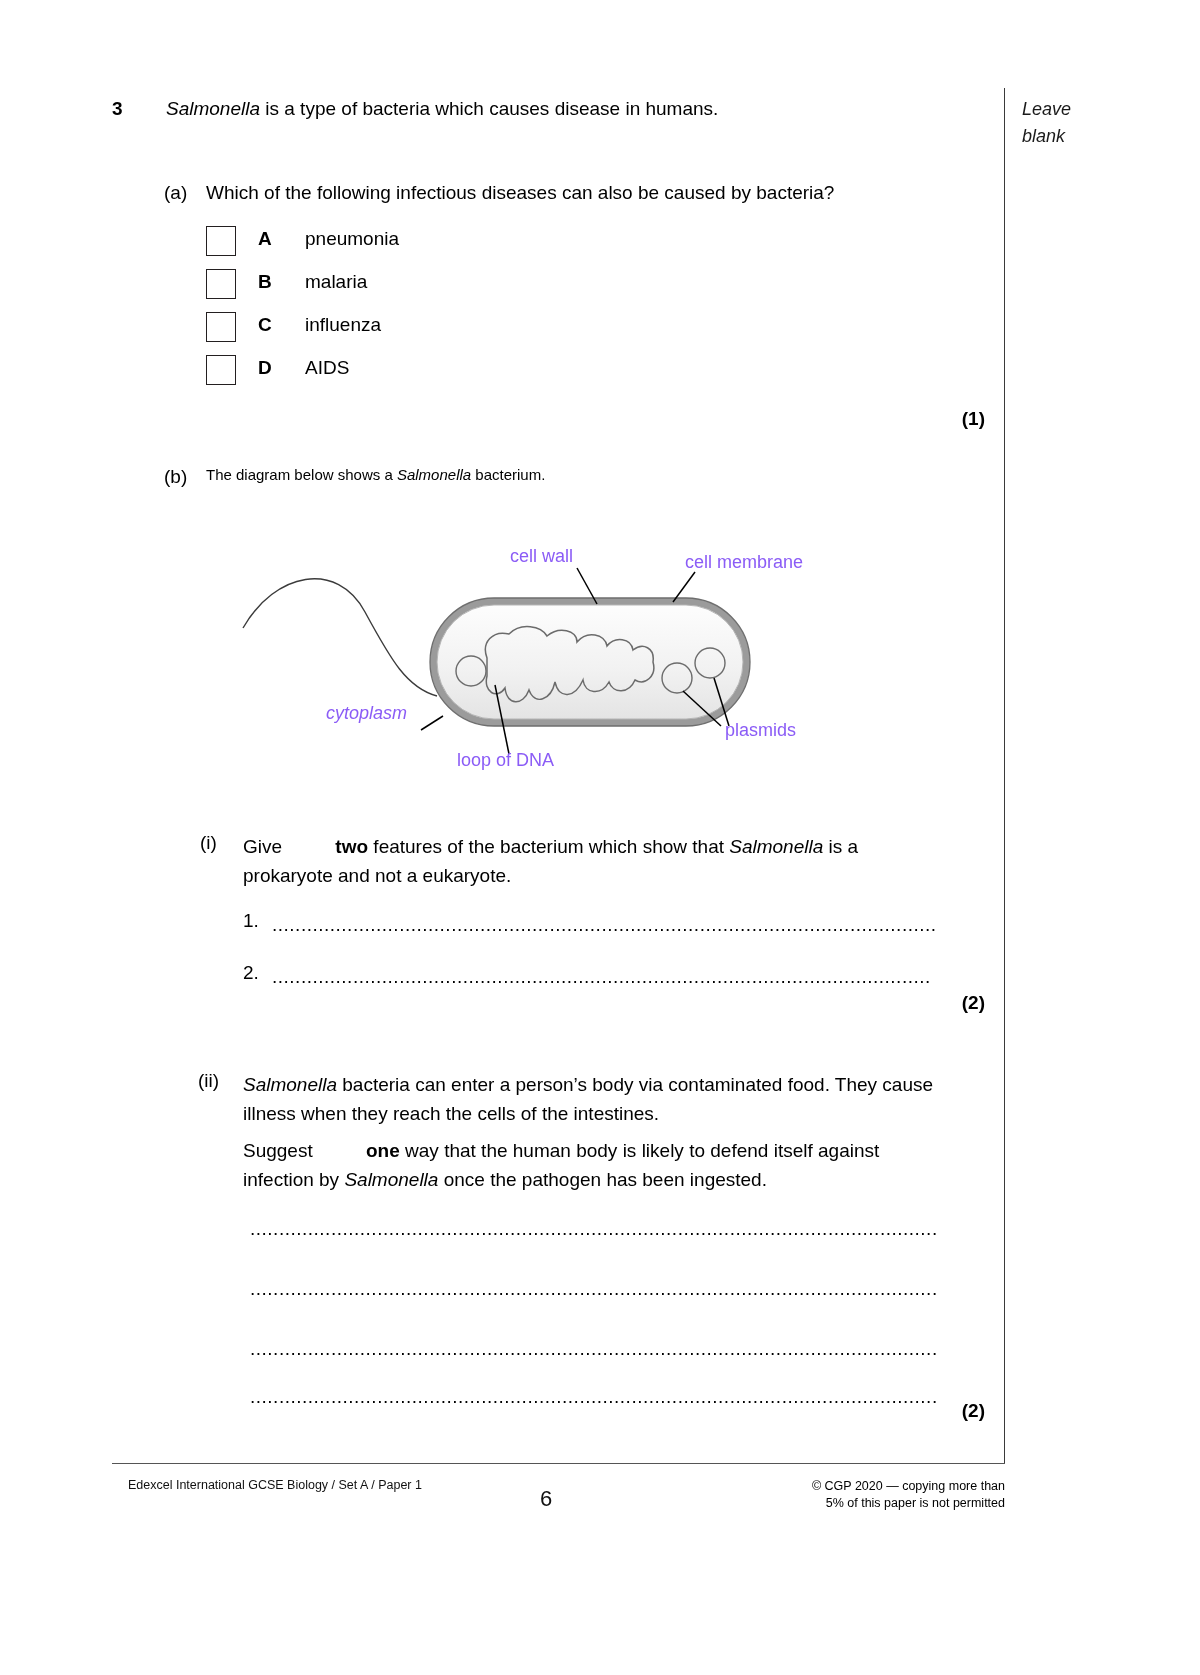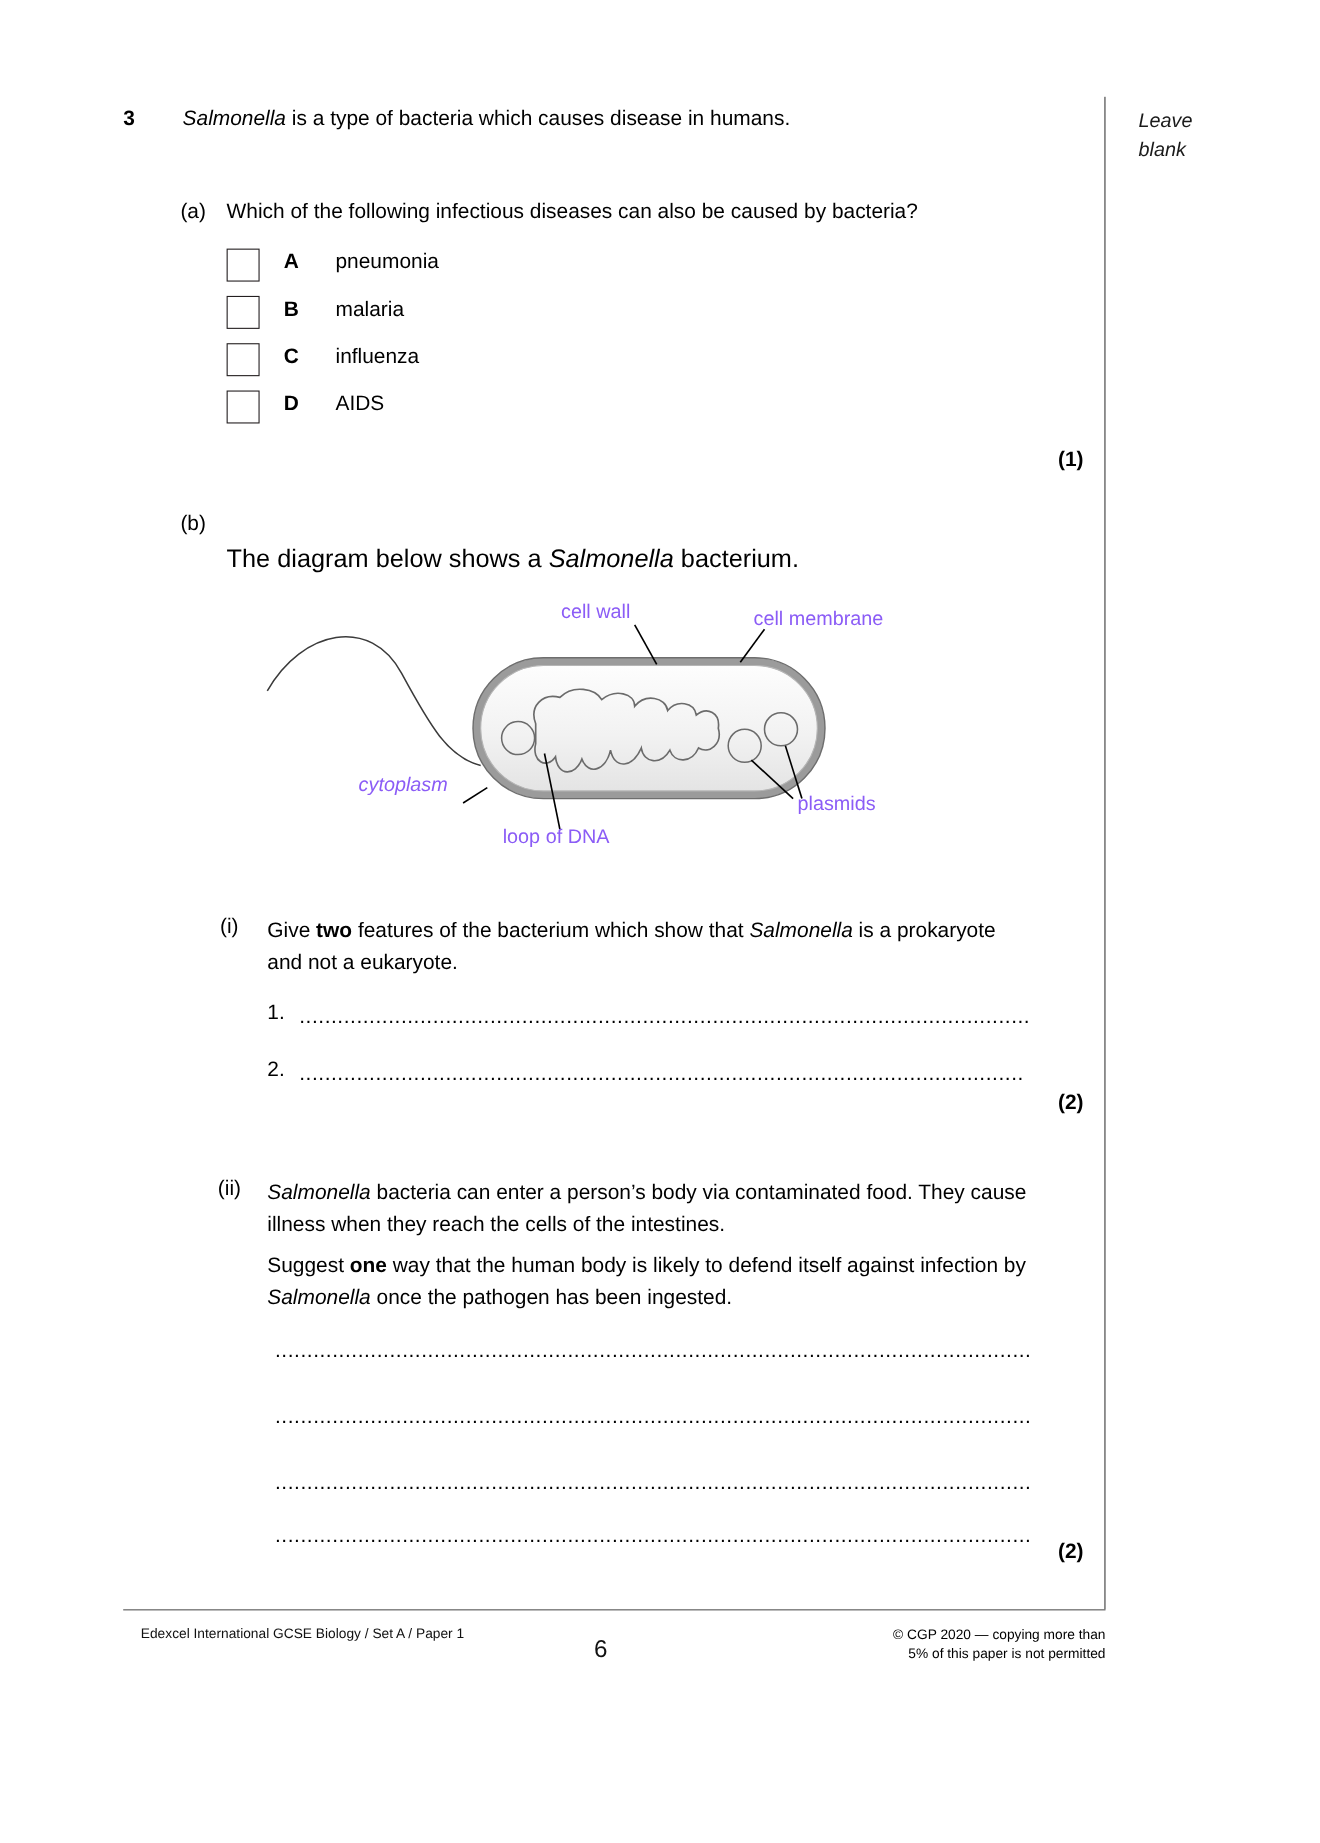--- a/index.html
+++ b/index.html
@@ -32,40 +32,39 @@
   }
 
   .leave-blank {
     position: absolute;
     left: 1022px;
     top: 96px;
     font-style: italic;
     font-size: 18px;
     line-height: 27px;
     color: #1a1a1a;
-    margin-left: 13px;
   }
 
   
   .q-number {
     position: absolute;
     left: 112px;
     top: 98px;
     font-weight: bold;
     font-size: 19px;
   }
   .q-stem {
     position: absolute;
     left: 166px;
     top: 98px;
     font-size: 19px;
     width: 820px;
   }
   .it { font-style: italic; }
-  .bd { font-weight: bold; }
+  .bd { font-weight: bold; margin-left: 48px; }
 
   
   .part-a-label {
     position: absolute;
     left: 164px;
     top: 182px;
     font-size: 19px;
   }
   .part-a-text {
     position: absolute;
@@ -126,23 +125,22 @@
   .part-b-label {
     position: absolute;
     left: 164px;
     top: 466px;
     font-size: 19px;
   }
   .part-b-text {
     position: absolute;
     left: 206px;
     top: 466px;
-    font-size: 23px;
+    font-size: 15px;
     width: 780px;
-    margin-top: 28px;
   }
 
   
   .diagram {
     position: absolute;
     left: 225px;
     top: 530px;
     width: 650px;
     height: 265px;
   }

